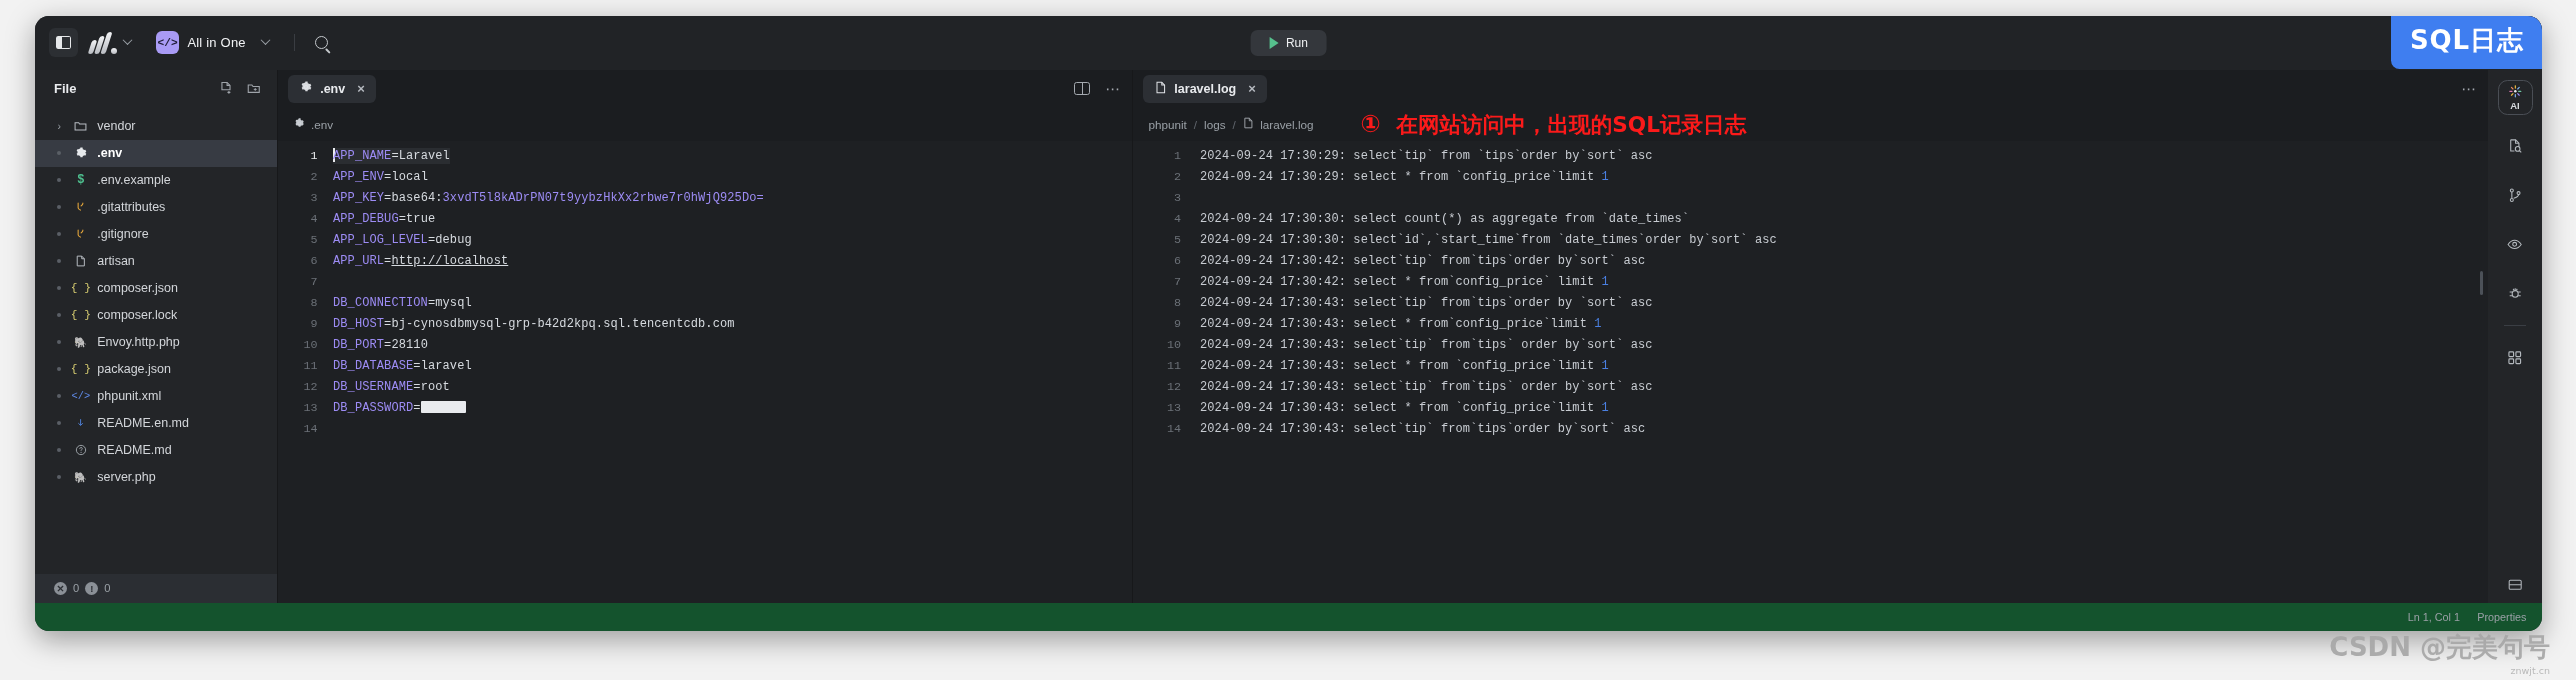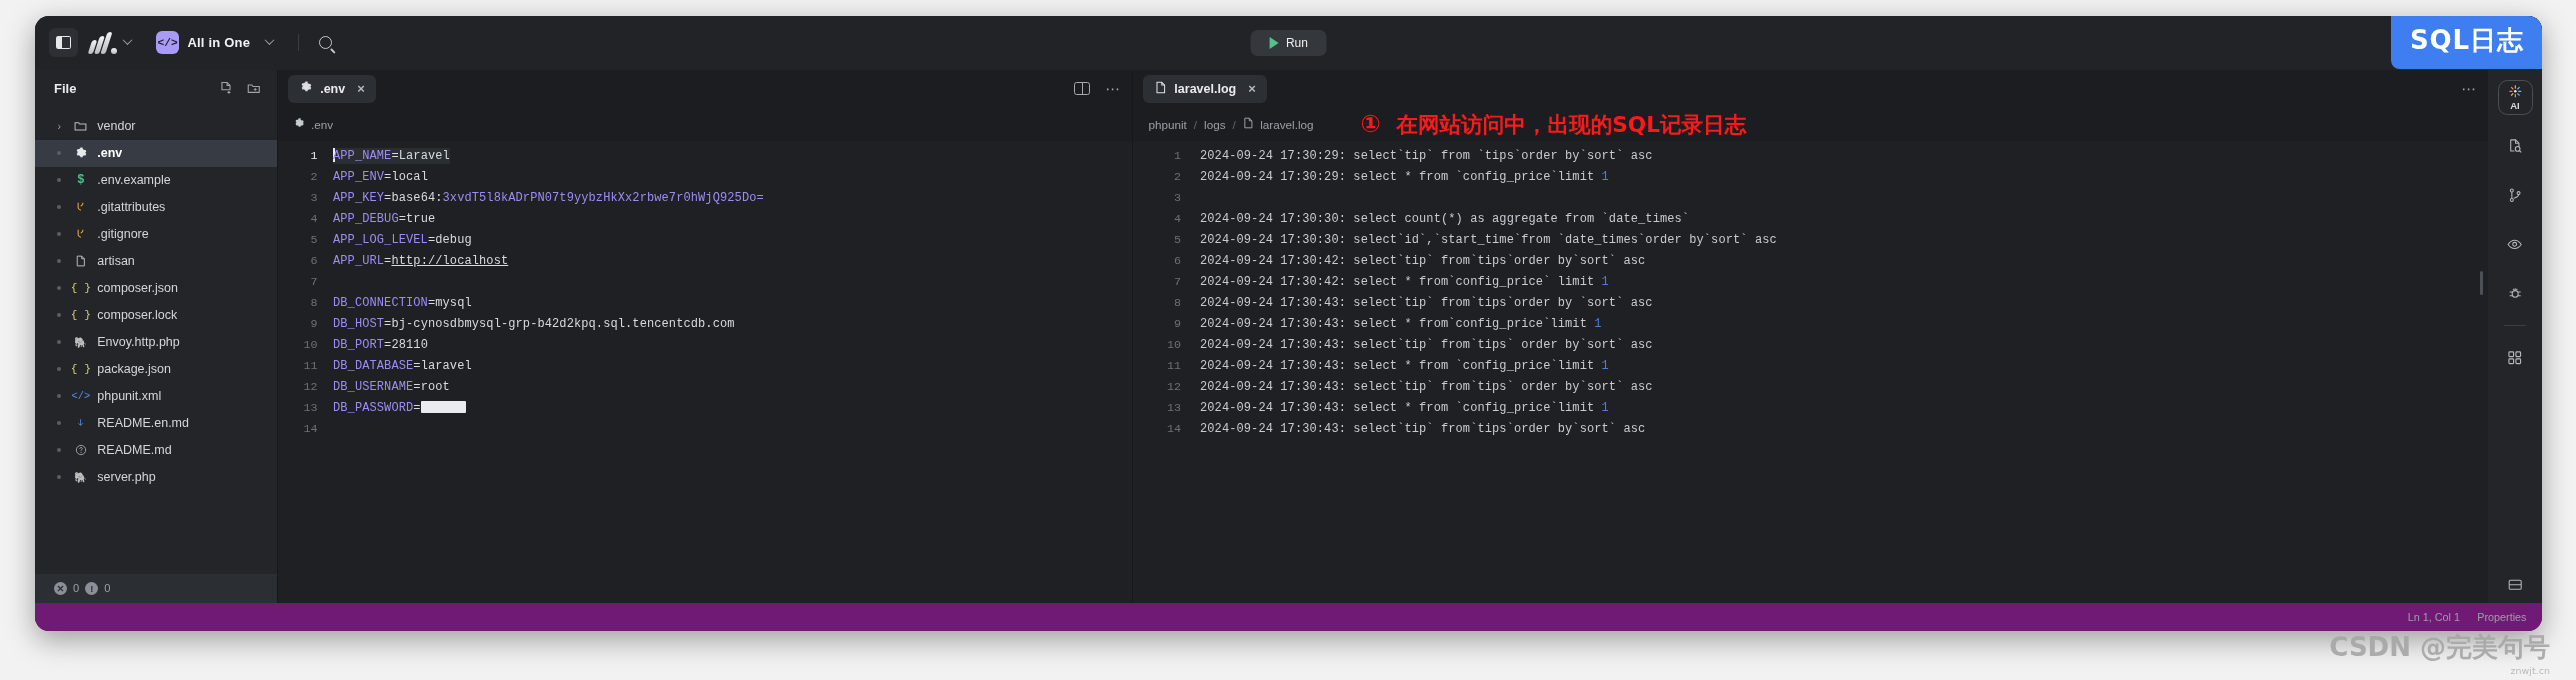--- a/index.html
+++ b/index.html
@@ -81,21 +81,21 @@
     display:flex; align-items:center; gap:8.6px;
     margin-left: 12px; padding: 3.5px 5.2px; border-radius: 7px;
   }
   .proj-icon {
     width: 22.5px; height: 22.5px; border-radius: 6px;
     background: #a99bf5; color: #1d1b34;
     display: flex; align-items: center; justify-content: center;
     font-size: 11.2px; font-weight: 700;
     font-family: "Liberation Mono", monospace;
   }
-  .proj-name { color:#f2f3f5; font-size:13px; font-weight:700; letter-spacing:0.2px; }
+  .proj-name { color:#f2f3f5; font-size:13px; font-weight:400; letter-spacing:0.2px; }
   .tb-sep { width:0.9px; height:17.3px; background:#3a3d42; margin: 0 12px; }
   .search-glyph {
     width:13px;height:13px;border:1.6px solid #c4c8cc;border-radius:50%;
     position:relative; display:inline-block;
   }
   .search-glyph::after{
     content:"";position:absolute;right:-4.3px;bottom:-3.5px;width:6px;height:1.6px;
     background:#c4c8cc;transform:rotate(45deg);border-radius:1.7px;
   }
   .run-btn {
@@ -259,21 +259,21 @@
     display:flex;flex-direction:column;align-items:center;justify-content:center;
     color:#b3b8bd; gap:0.9px;
   }
   .rail-btn.active { border:0.9px solid #4a4e55; }
   .rail-btn .lbl { font-size:9.5px; font-weight:700; color:#d6dade; }
   .rail-div { width:22.5px;height:0.9px;background:#3a3e44; }
   .rail-spacer { flex:1; }
 
   
   .statusbar {
-    height: 28px; background:#701a75;
+    height: 28px; background:#14532d;
     display:flex; align-items:center;
     padding: 0 15.5px; color:#9aa0a6; font-size:10.8px;
     flex: 0 0 28px;
   }
   .sb-right { margin-left:auto; display:flex; gap:17.3px; align-items:center;}
 
   
   .wm {
     position:absolute; right:26px; bottom:5.2px;
     color:#a7a7a7; font-size:26px; font-weight:700;

